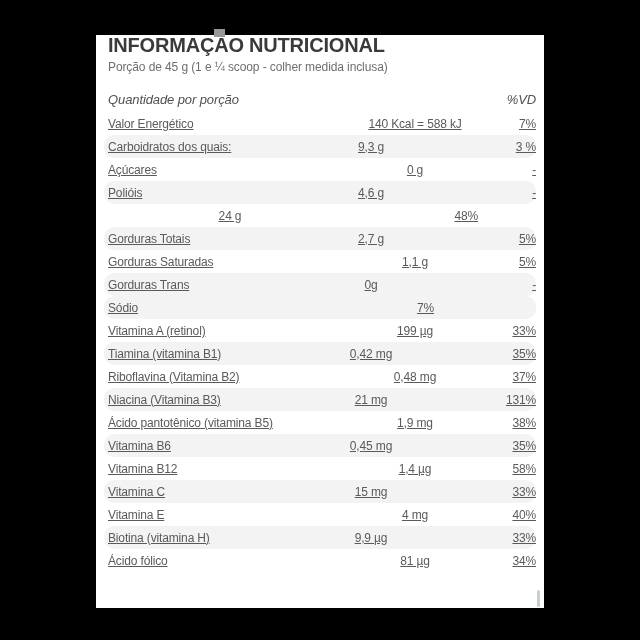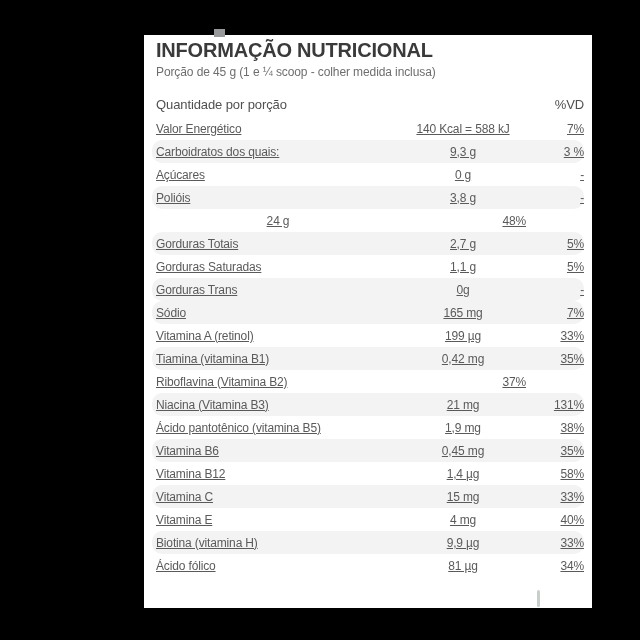--- a/index.html
+++ b/index.html
@@ -21,22 +21,20 @@
     background: var(--page-bg, #000);
   }
   .card {
     position: absolute;
     left: 96px;
     top: 35px;
     width: 448px;
     height: 573px;
     background: var(--card-bg, #fff);
     box-sizing: border-box;
-    padding-top: 5px;
-    margin-left: 48px;
   }
   .title {
     margin: 0 12px;
     font-size: 20px;
     line-height: 20px;
     font-weight: 800;
     letter-spacing: -0.2px;
     color: var(--title-color, #3a3a3a);
   }
   .serving {
@@ -49,39 +47,41 @@
   .thead {
     margin: 18px 8px 0;
     padding-left: 4px;
     display: grid;
     grid-template-columns: 1fr 126px 58px;
     align-items: center;
     height: 15px;
     font-size: 13px;
     color: #505050;
     letter-spacing: -0.1px;
+    font-style: italic;
   }
   .rows {
     margin: 5px 8px 0;
   }
   .row {
     display: grid;
     grid-template-columns: 1fr 126px 58px;
     align-items: center;
     height: 23px;
     padding-left: 4px;
     border-radius: 10px;
     font-size: 12px;
     letter-spacing: -0.15px;
     color: var(--text-color, #5a5a5a);
     background: transparent;
     text-decoration: underline;
   }
   .row.shaded {
     background: var(--shade, #f3f3f4);
+    gap: 44px;
   }
   .c-label {
     text-align: left;
     white-space: nowrap;
     overflow: hidden;
   }
   .c-amt {
     text-align: center;
     white-space: nowrap;
   }
@@ -138,21 +138,21 @@
     <span class="c-amt">9,3 g</span>
     <span class="c-dv">3 %</span>
   </div>
         <div class="row">
     <span class="c-label">Açúcares</span>
     <span class="c-amt">0 g</span>
     <span class="c-dv">-</span>
   </div>
         <div class="row shaded">
     <span class="c-label">Polióis</span>
-    <span class="c-amt">3,8 g</span>
+    <span class="c-amt">4,6 g</span>
     <span class="c-dv">-</span>
   </div>
         <div class="row">
     <span class="c-amt">24 g</span>
     <span class="c-dv">48%</span>
   </div>
         <div class="row shaded">
     <span class="c-label">Gorduras Totais</span>
     <span class="c-amt">2,7 g</span>
     <span class="c-dv">5%</span>
@@ -162,35 +162,35 @@
     <span class="c-amt">1,1 g</span>
     <span class="c-dv">5%</span>
   </div>
         <div class="row shaded">
     <span class="c-label">Gorduras Trans</span>
     <span class="c-amt">0g</span>
     <span class="c-dv">-</span>
   </div>
         <div class="row shaded">
     <span class="c-label">Sódio</span>
-    <span class="c-amt">165 mg</span>
     <span class="c-dv">7%</span>
   </div>
         <div class="row">
     <span class="c-label">Vitamina A (retinol)</span>
     <span class="c-amt">199 µg</span>
     <span class="c-dv">33%</span>
   </div>
         <div class="row shaded">
     <span class="c-label">Tiamina (vitamina B1)</span>
     <span class="c-amt">0,42 mg</span>
     <span class="c-dv">35%</span>
   </div>
         <div class="row">
     <span class="c-label">Riboflavina (Vitamina B2)</span>
+    <span class="c-amt">0,48 mg</span>
     <span class="c-dv">37%</span>
   </div>
         <div class="row shaded">
     <span class="c-label">Niacina (Vitamina B3)</span>
     <span class="c-amt">21 mg</span>
     <span class="c-dv">131%</span>
   </div>
         <div class="row">
     <span class="c-label">Ácido pantotênico (vitamina B5)</span>
     <span class="c-amt">1,9 mg</span>

